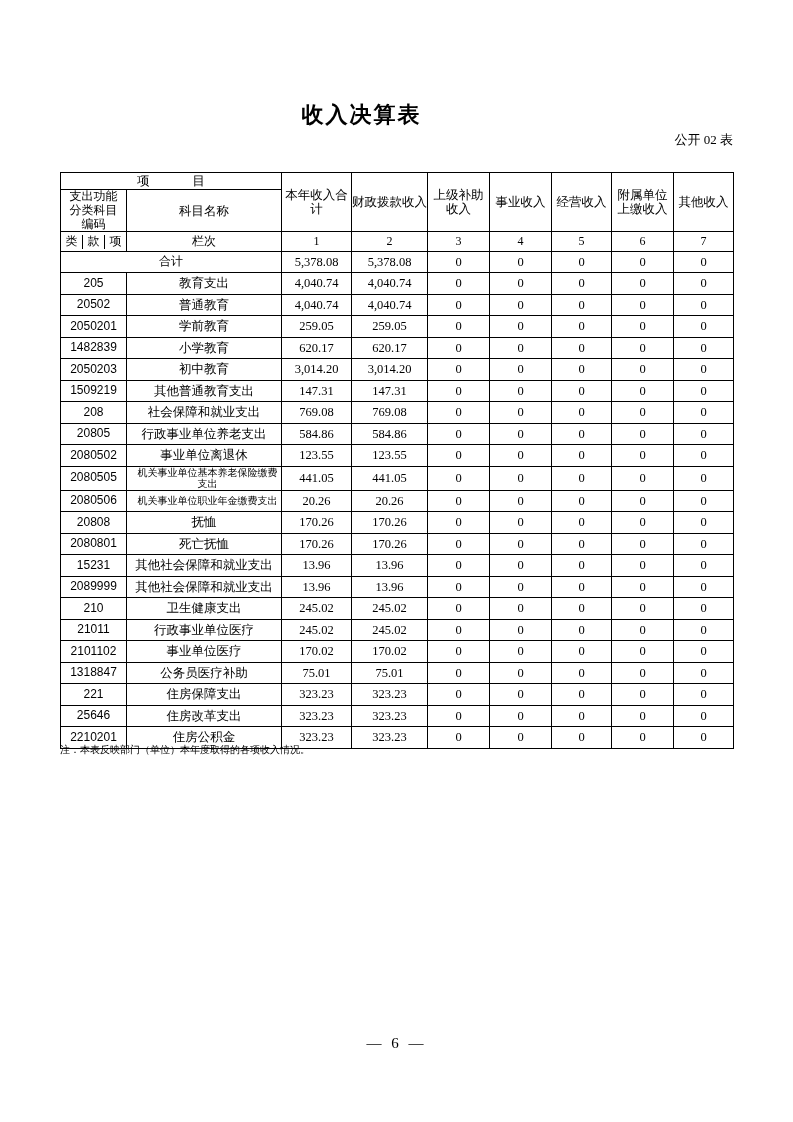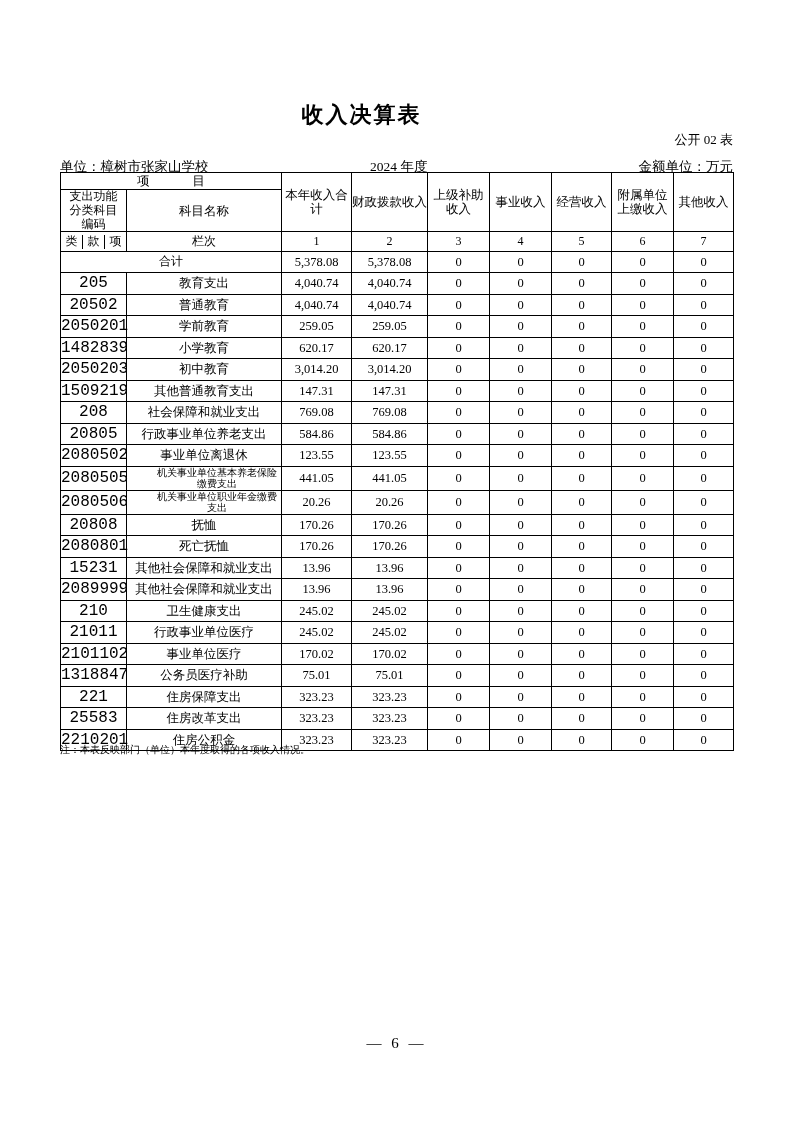--- a/index.html
+++ b/index.html
@@ -111,32 +111,32 @@
   }
   .total-row td {
     height: 20px;
   }
   .data-row td {
     height: 20.5px;
   }
   td.code {
     text-align: left;
     padding-left: 6px;
-    font-size: 16px;
-    font-family: Liberation Mono, monospace;
+    font-size: 12px;
+    font-family: Liberation Sans, sans-serif;
   }
   td.name {
     text-align: left;
     padding-left: 12px;
     font-size: 12.5px;
     margin-left: 32px;
   }
   td.name.small {
     font-size: 10px;
-    padding-left: 26px;
+    padding-left: 7px;
   }
   td.num {
     text-align: right;
     padding-right: 8px;
     font-size: 12.5px;
     font-family: "Liberation Serif", serif;
   }
   td.ctr {
     text-align: center;
   }
@@ -158,25 +158,20 @@
 </style>
 </head>
 <body>
 
 <div class="page">
 
   <div class="title">收入决算表</div>
 
   <div class="pub-no">公开 02 表</div>
 
-  <div class="meta-row">
-    <span class="meta-unit">单位：樟树市张家山学校</span>
-    <span class="meta-year">2024 年度</span>
-    <span class="meta-amount">金额单位：万元</span>
-  </div>
 
   <table class="main">
     <colgroup>
       <col style="width:66px">
       <col style="width:155px">
       <col style="width:70px">
       <col style="width:76px">
       <col style="width:62px">
       <col style="width:62px">
       <col style="width:60px">
@@ -440,21 +435,21 @@
           <td class="name">住房保障支出</td>
           <td class="num">323.23</td>
           <td class="num">323.23</td>
           <td class="num">0</td>
           <td class="num">0</td>
           <td class="num">0</td>
           <td class="num">0</td>
           <td class="num">0</td>
         </tr>
         <tr class="data-row">
-          <td class="code">25583</td>
+          <td class="code">25646</td>
           <td class="name">住房改革支出</td>
           <td class="num">323.23</td>
           <td class="num">323.23</td>
           <td class="num">0</td>
           <td class="num">0</td>
           <td class="num">0</td>
           <td class="num">0</td>
           <td class="num">0</td>
         </tr>
         <tr class="data-row">

